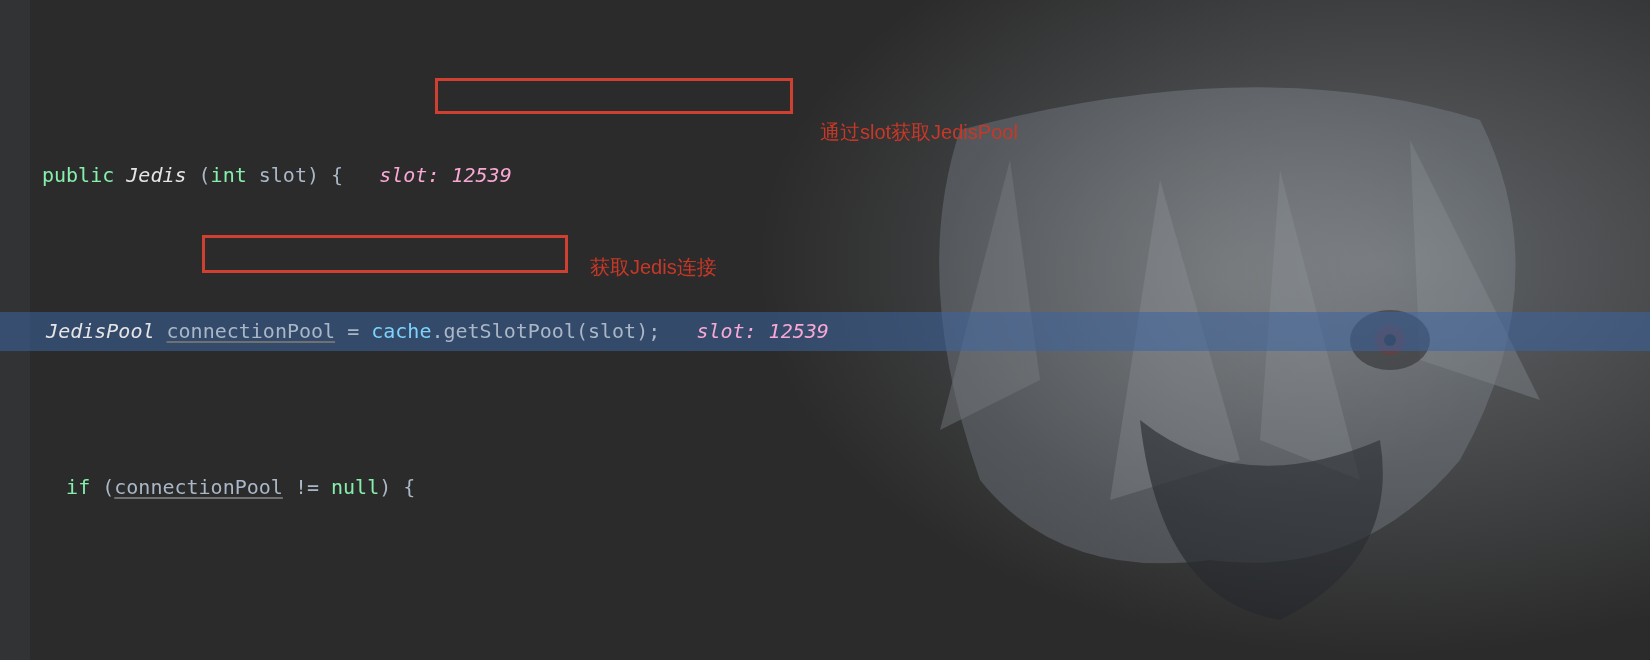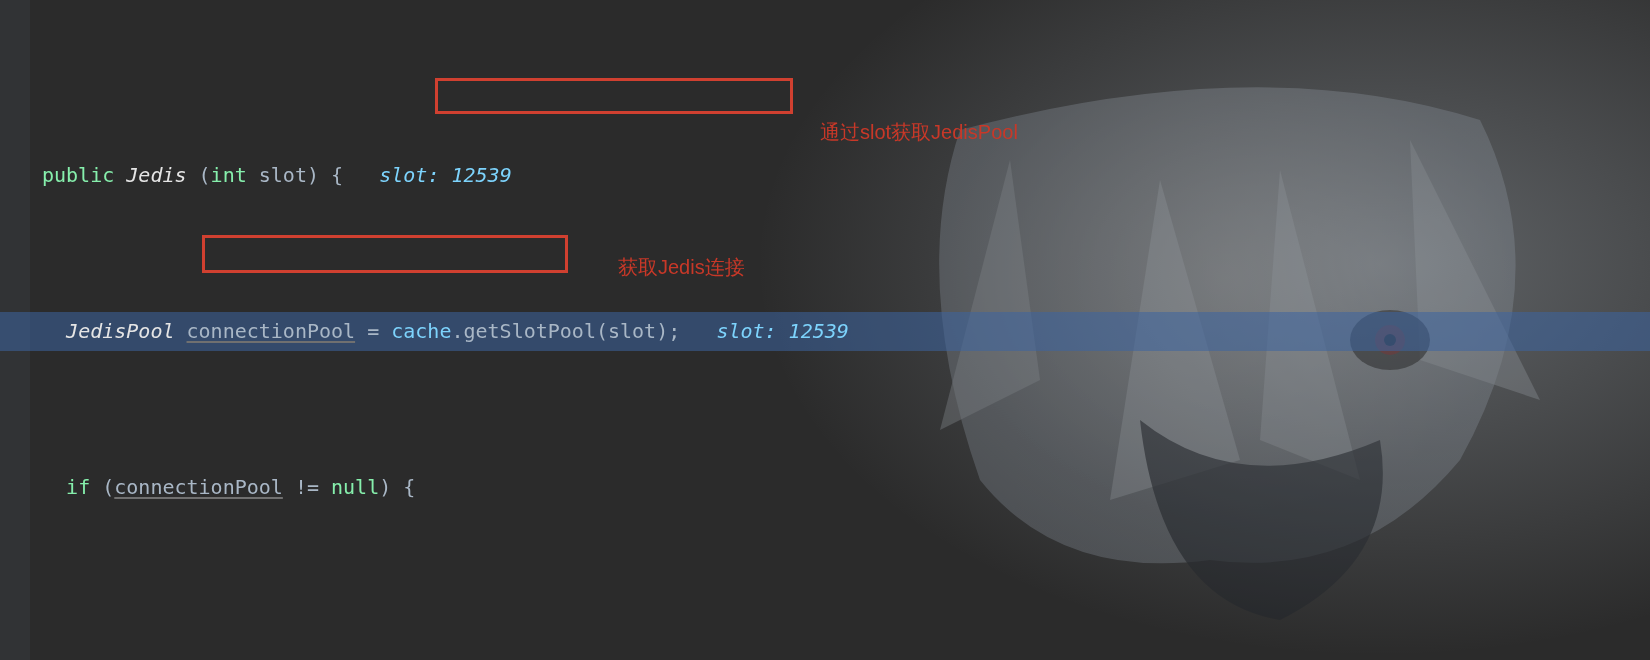--- a/index.html
+++ b/index.html
@@ -47,31 +47,31 @@
     top: 0;
     right: 0;
     padding-left: 12px;
     z-index: 2;
     white-space: pre;
   }
   .line { position: relative; height: 39px; display: flex; align-items: center; }
   .line.highlight {
     background: rgba(60,100,160,0.55);
     margin-left: -42px;
-    padding-left: 42px;
+    padding-left: 22px;
     width: calc(100% + 42px);
   }
   .annotation { color: #cc7832; }
   .keyword { color: #86efac; }
   .type { color: #e5e5e5; font-style: italic; }
   .method-decl { color: #ffc66d; font-weight: 500; }
   .param { color: #a9b7c6; }
   .local { color: #a9b7c6; }
   .underline { text-decoration: underline; text-decoration-color: #707070; text-underline-offset: 3px; }
-  .hint { color: #7dd3fc; font-style: italic; }
+  .hint { color: #f9a8d4; font-style: italic; }
   .punc { color: #a9b7c6; }
   .field { color: #7dd3fc; }
   .redbox {
     position: absolute;
     border: 3px solid #d04030;
     background: transparent;
     z-index: 3;
     pointer-events: none;
   }
   .red-annotation {
@@ -140,13 +140,13 @@
   
 
   
 
 </div>
 
 <div class="redbox" style="left:435px; top:78px; width:358px; height:36px;"></div>
 <div class="red-annotation" style="left:820px; top:113px;">通过slot获取JedisPool</div>
 
 <div class="redbox" style="left:202px; top:235px; width:366px; height:38px;"></div>
-<div class="red-annotation" style="left:618px; top:248px;">获取Jedis连接</div>
+<div class="red-annotation" style="left:590px; top:248px;">获取Jedis连接</div>
 
 </body></html>

